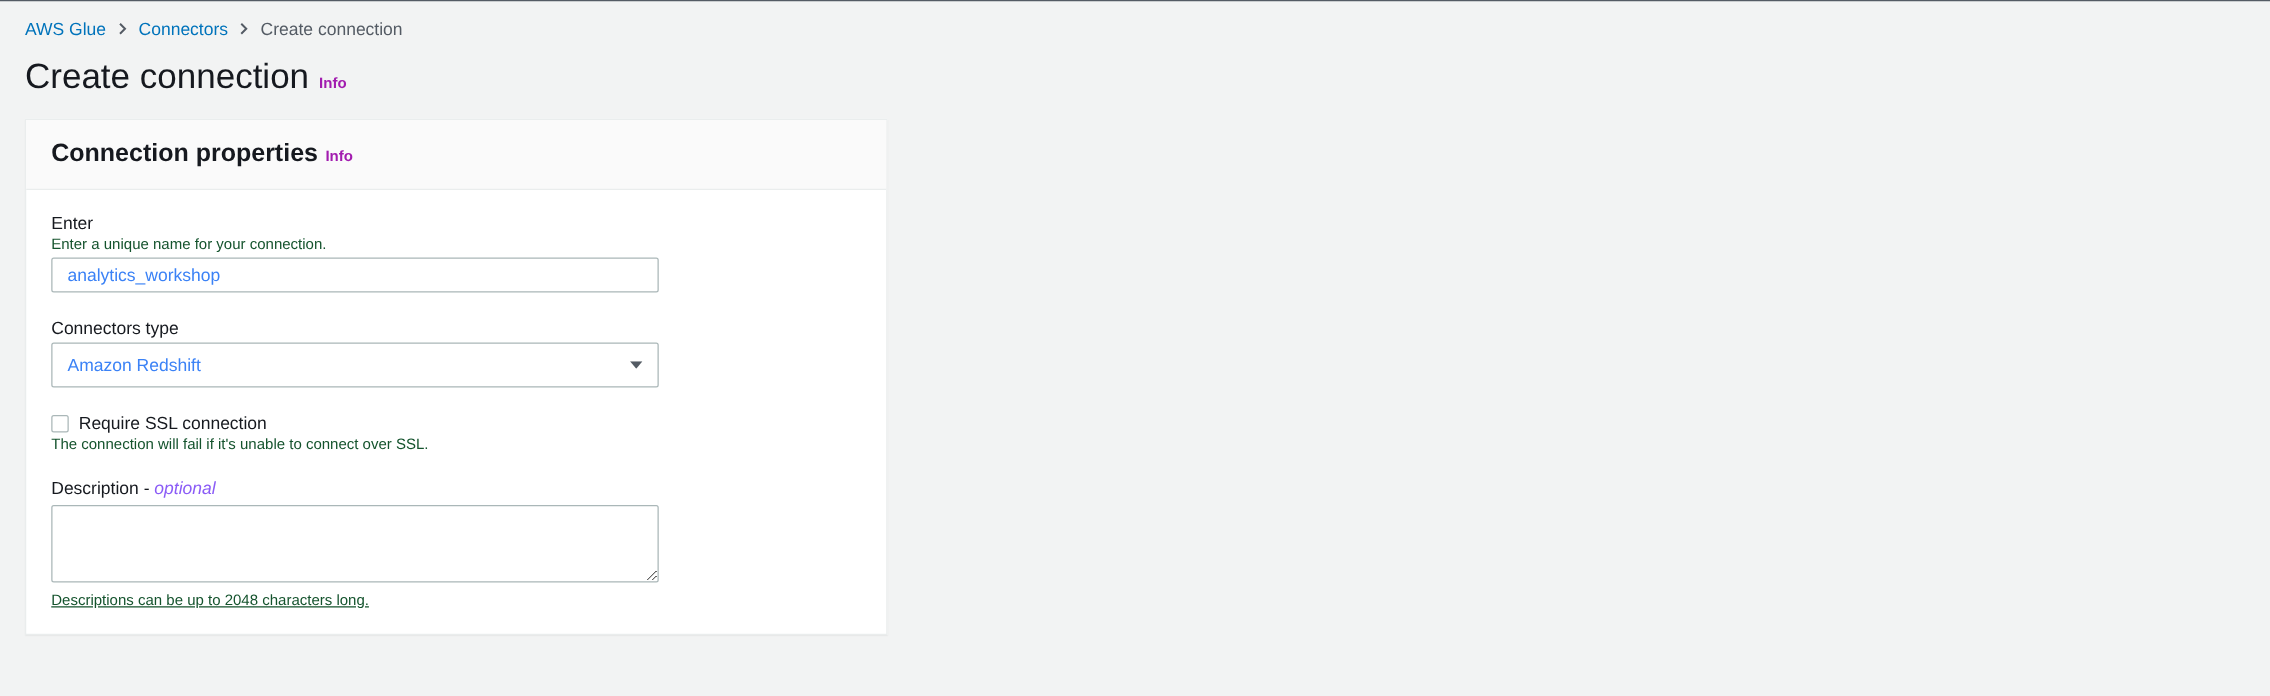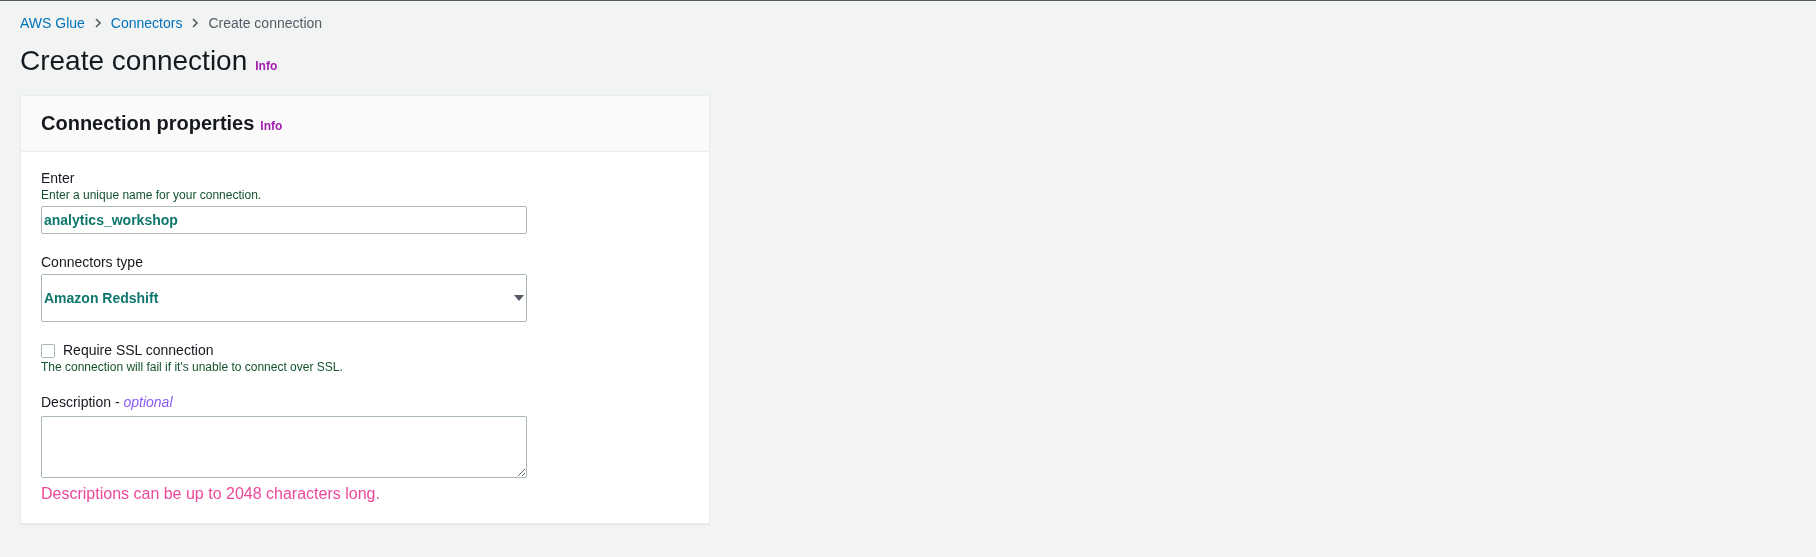--- a/index.html
+++ b/index.html
@@ -77,41 +77,41 @@
       color: #16191f;
       margin-bottom: 2px;
     }
     .field-label .optional { font-style: italic; color: #8b5cf6; }
     .field-hint {
       font-size: 12px;
       color: #14532d;
       margin-bottom: 4px;
     }
     .field-hint-below {
-      font-size: 16px;
-      color: #ec4899;
+      font-size: 12px;
+      color: #14532d;
       margin-top: 4px;
+      text-decoration: underline;
     }
     input[type="text"], .select-box, textarea {
       width: 486px;
       border: 1px solid #aab7b8;
       border-radius: 2px;
-      padding: 5px 2px;
+      padding: 5px 12px;
       font-size: 14px;
       font-family: inherit;
-      color: #0f766e;
+      color: #3b82f6;
       background: #fff;
-      font-weight: bold;
     }
     .select-box {
       display: flex;
       justify-content: space-between;
       align-items: center;
       cursor: pointer;
-      height: 48px;
+      height: 36px;
       margin-top: 4px;
     }
     .select-caret {
       color: #545b64;
       display: flex;
       align-items: center;
     }
     textarea {
       height: 62px;
       resize: both;

